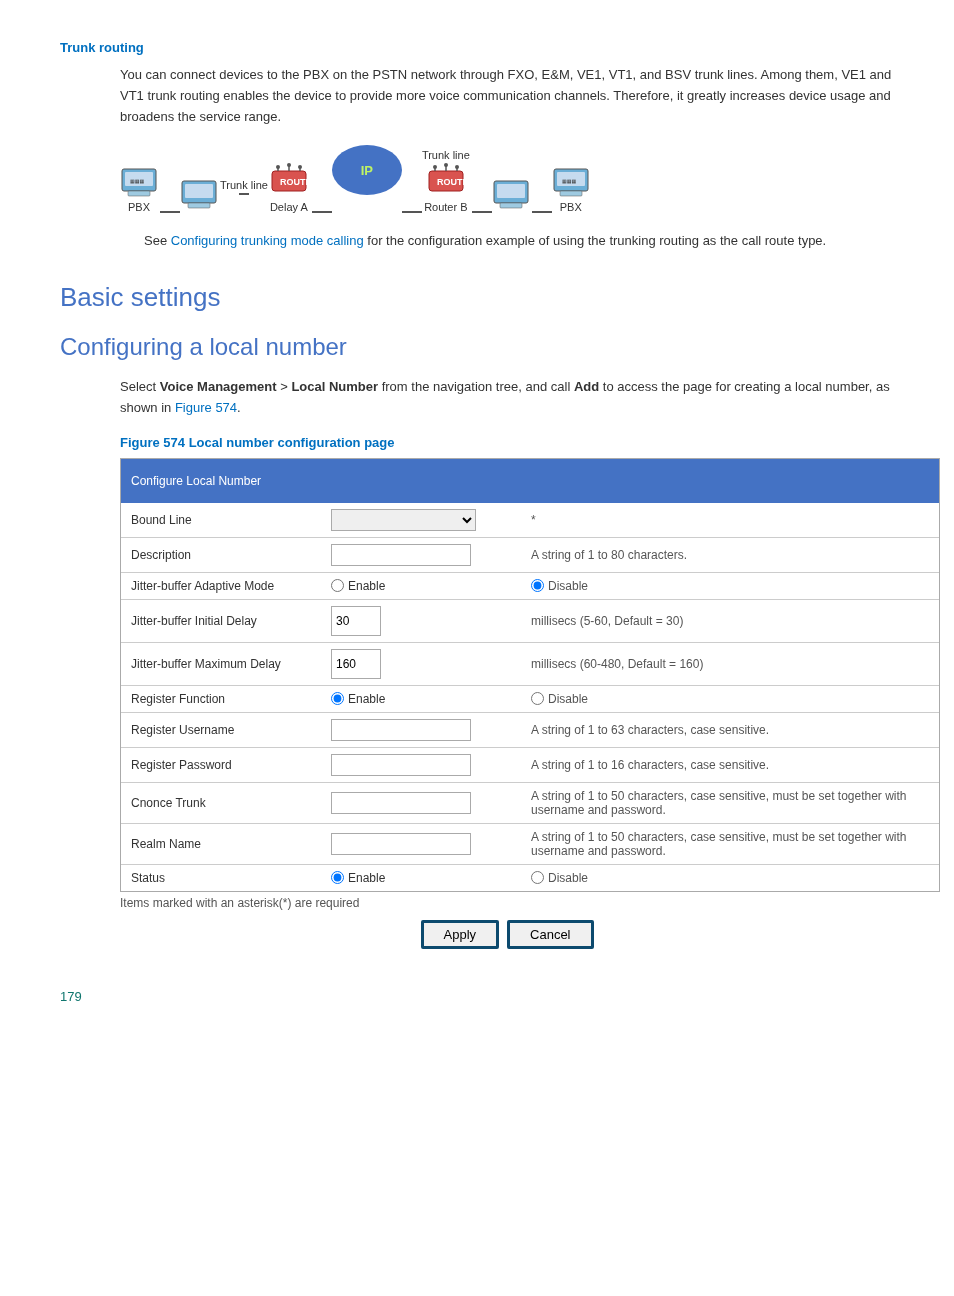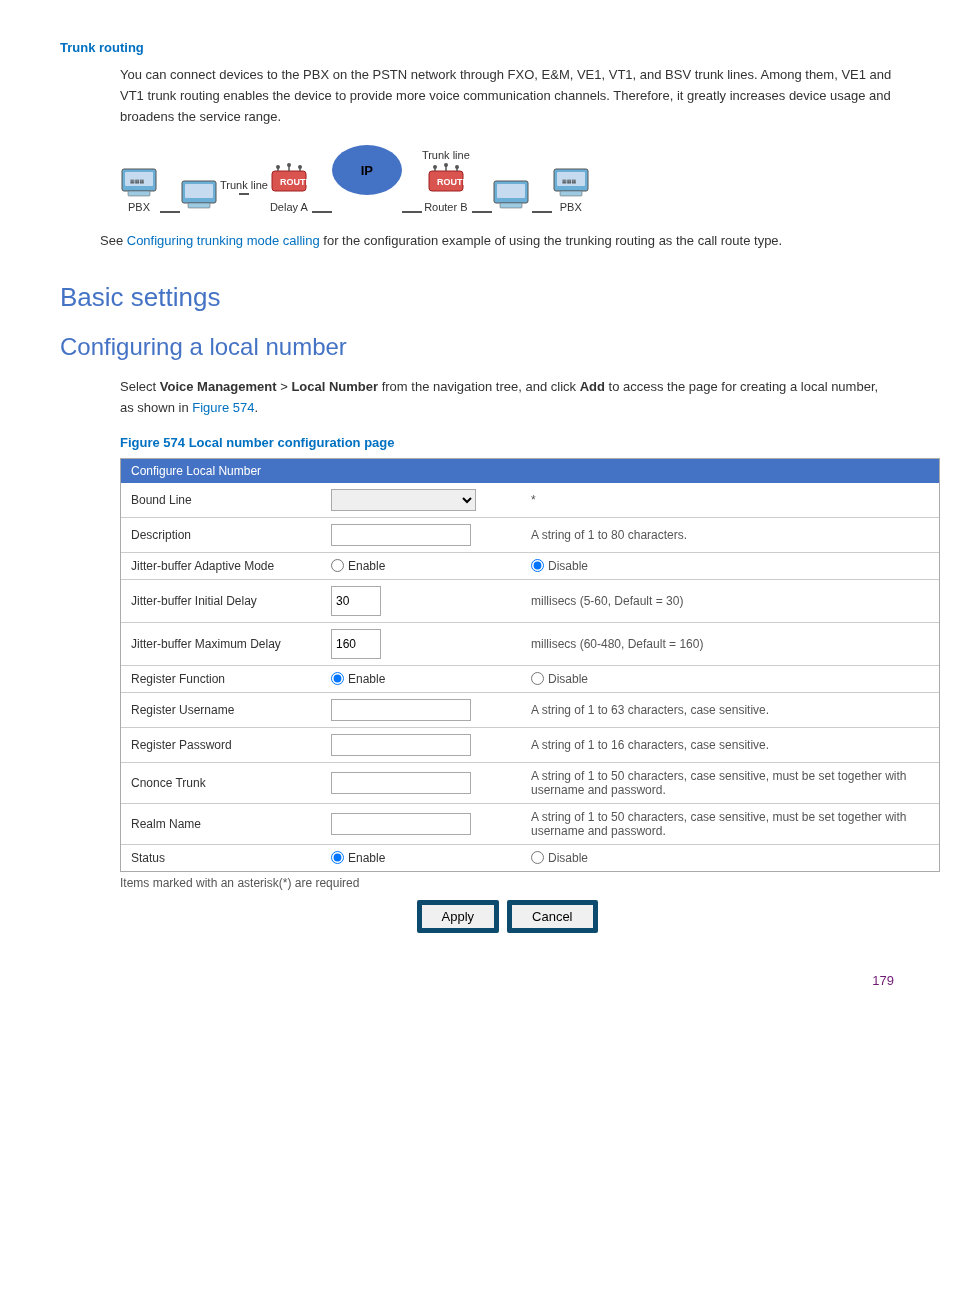--- a/index.html
+++ b/index.html
@@ -44,31 +44,31 @@
 
     
     .ip-cloud {
       background: #4472c4;
       border-radius: 50%;
       width: 70px;
       height: 50px;
       display: flex;
       align-items: center;
       justify-content: center;
-      color: #000000;
+      color: #bef264;
       font-size: 13px;
       font-weight: bold;
       margin-bottom: 18px;
       align-self: center;
       text-align: right;
     }
 
     
     .see-text {
-      margin-left: 40px;
+      margin-left: 84px;
       margin-bottom: 30px;
       font-size: 13px;
       line-height: 1.6;
     }
 
     .link-text {
       color: #0070c0;
       text-decoration: none;
     }
 
@@ -107,21 +107,21 @@
     .form-container {
       margin-left: 60px;
       border: 1px solid #aaa;
       font-size: 12px;
       width: 820px;
     }
 
     .form-header {
       background: #4472c4;
       color: white;
-      padding: 5px 10px;
+      padding: 15px 10px;
       font-size: 12px;
     }
 
     .form-table {
       width: 100%;
       border-collapse: collapse;
     }
 
     .form-table tr {
       border-bottom: 1px solid #ccc;
@@ -195,32 +195,32 @@
       display: flex;
       justify-content: center;
       gap: 8px;
       margin-top: 10px;
       margin-left: 60px;
     }
 
     .btn {
       padding: 4px 20px;
       font-size: 13px;
-      border: 5px solid #0c4a6e;
+      border: 3px solid #0c4a6e;
       background: #f0f0f0;
       cursor: pointer;
       border-radius: 2px;
     }
 
     
     .page-number {
-      text-align: right;
+      text-align: left;
       margin-top: 40px;
       font-size: 13px;
-      color: #701a75;
+      color: #0f766e;
     }
 
     .diag-device {
       display: flex;
       flex-direction: column;
       align-items: center;
       font-size: 11px;
     }
 
     .connector-line {
@@ -342,21 +342,21 @@
   <div class="see-text">
     <span>See </span><a class="link-text" href="#">Configuring trunking mode calling</a><span> for the configuration example of using the trunking routing as the call route type.</span>
   </div>
 </div>
 
 <h1 class="section-heading">Basic settings</h1>
 
 <h2 class="subsection-heading">Configuring a local number</h2>
 
 <div class="config-body-text">
-  <span>Select </span><strong>Voice Management</strong><span> &gt; </span><strong>Local Number</strong><span> from the navigation tree, and click </span><strong>Add</strong><span> to access the page for creating a local number, as shown in </span><a class="link-text" href="#">Figure 574</a><span>.</span>
+  <span>Select </span><strong>Voice Management</strong><span> &gt; </span><strong>Local Number</strong><span> from the navigation tree, and call </span><strong>Add</strong><span> to access the page for creating a local number, as shown in </span><a class="link-text" href="#">Figure 574</a><span>.</span>
 </div>
 
 <div class="figure-label">Figure 574 Local number configuration page</div>
 
 <div class="form-container">
   <div class="form-header">Configure Local Number</div>
   <table class="form-table">
     <tbody>
 
 

